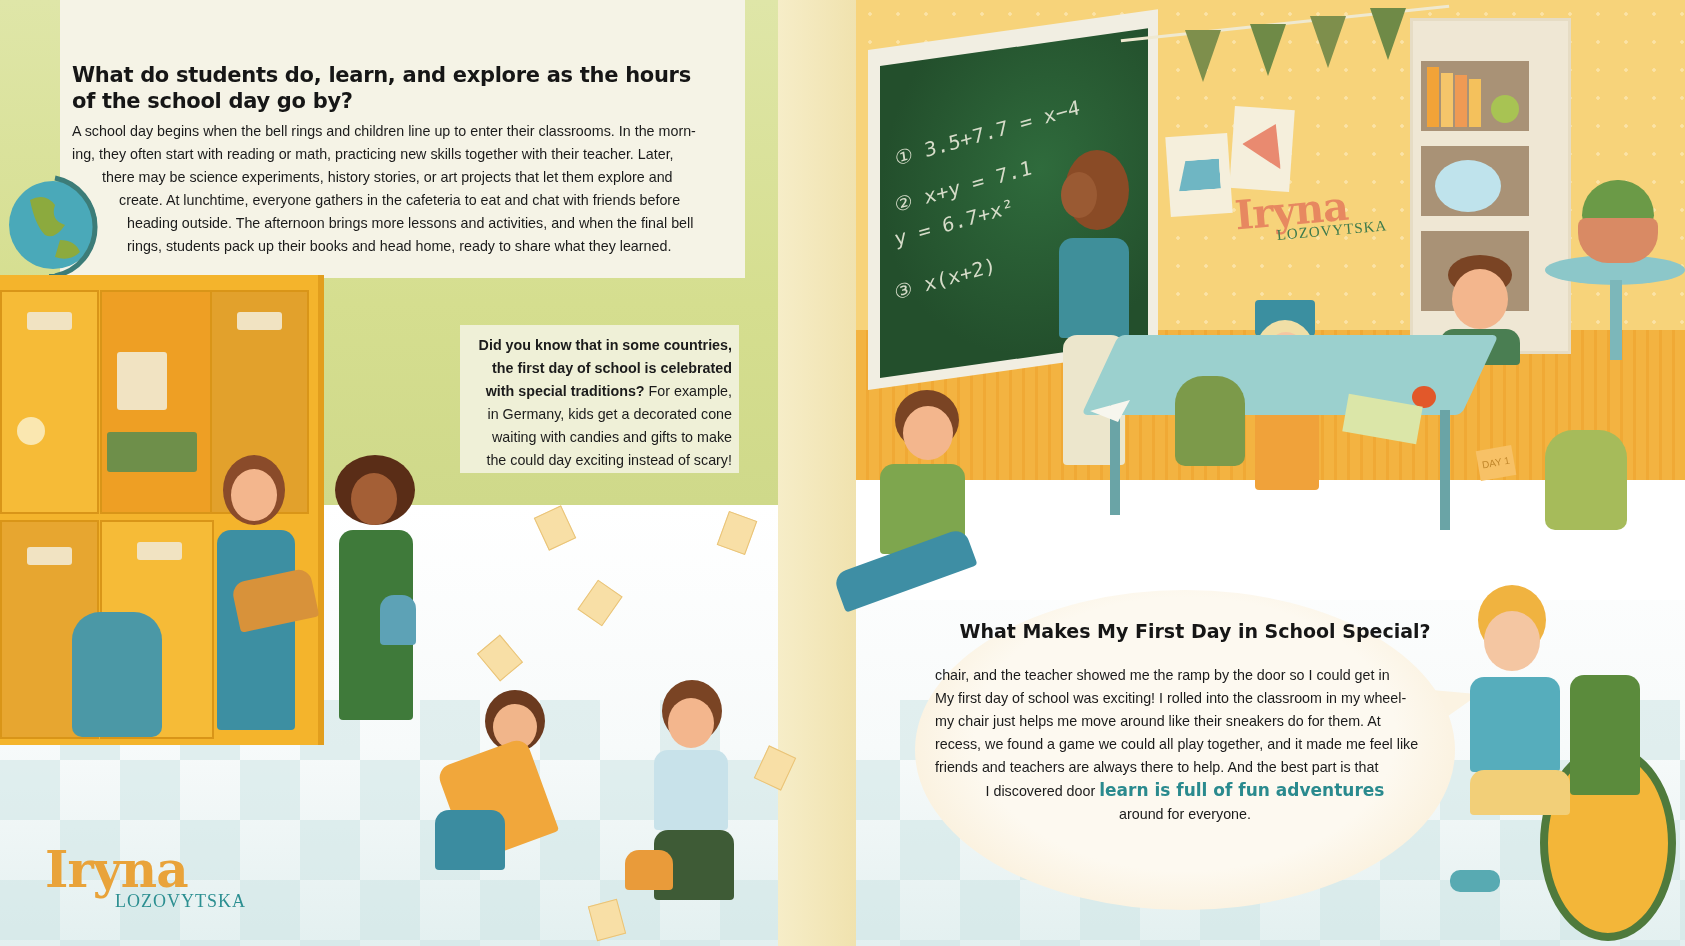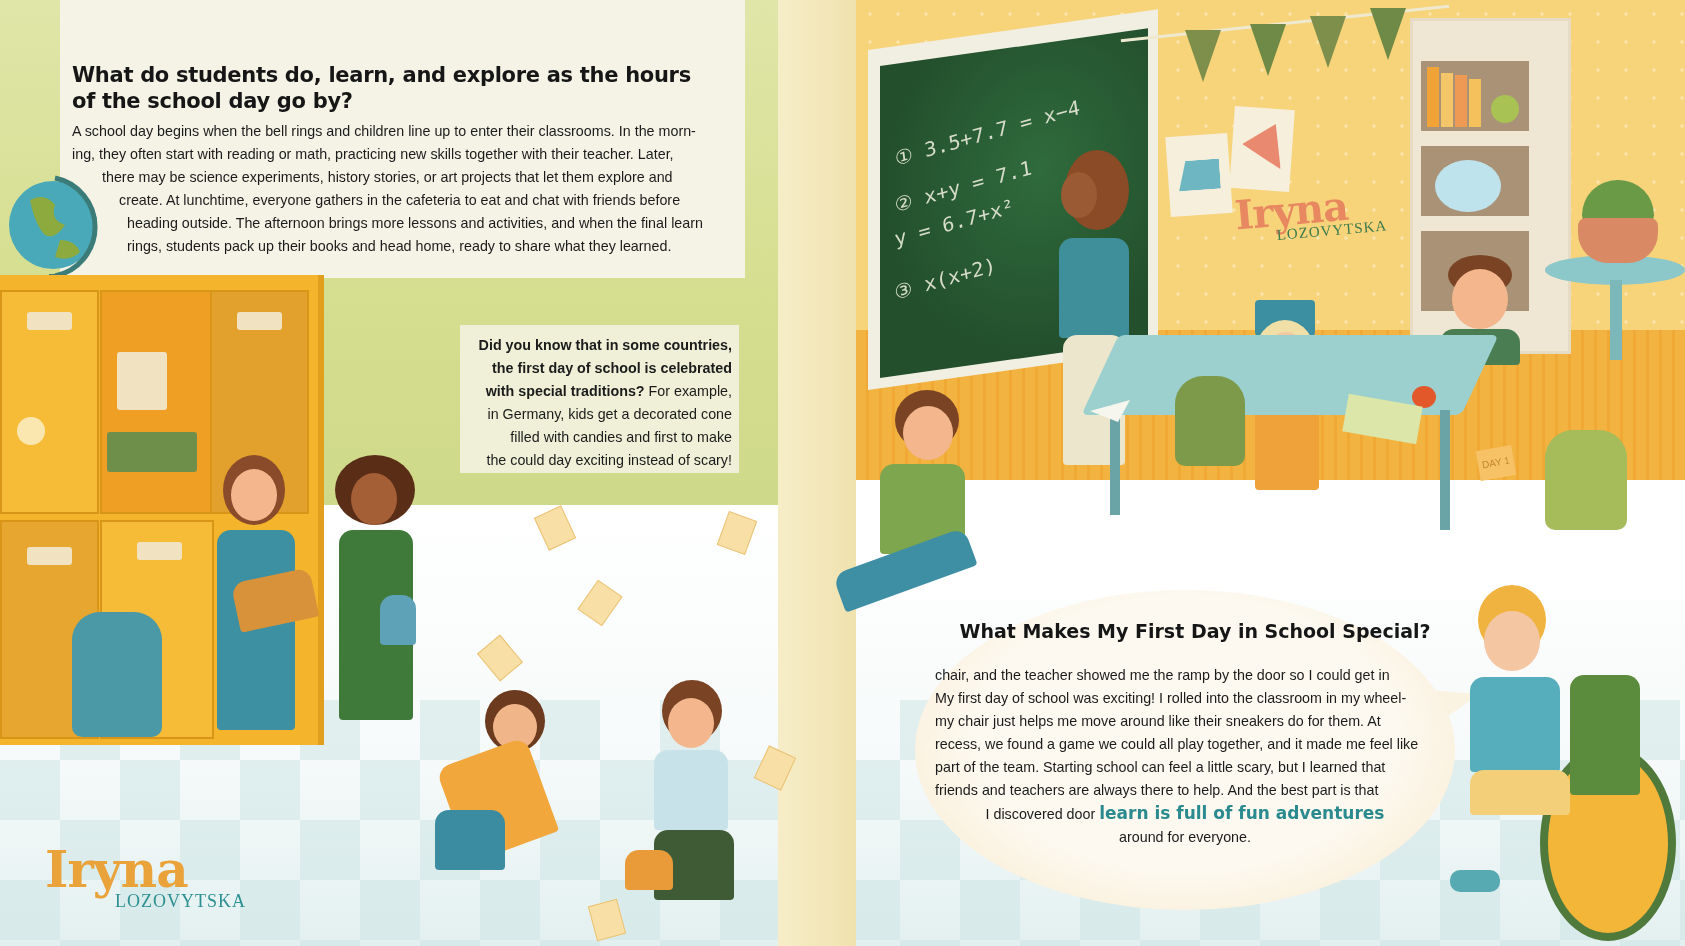--- a/index.html
+++ b/index.html
@@ -105,21 +105,21 @@
 <div class="abs right-floor"></div>
 <div class="abs pillar"></div>
 
 <div class="abs info-panel"></div>
 <div class="abs info-title">What do students do, learn, and explore as the hours of the school day go by?</div>
 <div class="abs info-body">
   <span>A school day begins when the bell rings and children line up to enter their classrooms. In the morn-</span>
   <span>ing, they often start with reading or math, practicing new skills together with their teacher. Later,</span>
   <span style="padding-left:30px">there may be science experiments, history stories, or art projects that let them explore and</span>
   <span style="padding-left:47px">create. At lunchtime, everyone gathers in the cafeteria to eat and chat with friends before</span>
-  <span style="padding-left:55px">heading outside. The afternoon brings more lessons and activities, and when the final learn</span>
+  <span style="padding-left:55px">heading outside. The afternoon brings more lessons and activities, and when the final bell</span>
   <span style="padding-left:55px">rings, students pack up their books and head home, ready to share what they learned.</span>
 </div>
 
 <svg class="abs globe" viewBox="0 0 112 125">
   <circle cx="48" cy="55" r="44" fill="#4aa9b9"></circle>
   <path d="M25 30 q15 -8 25 5 q-5 15 10 20 q-10 15 -20 10 q-10 -10 -15 -35z" fill="#8caa3e"></path>
   <path d="M55 70 q15 0 20 12 q-10 10 -25 5z" fill="#8caa3e"></path>
   <path d="M50 8 a50 50 0 0 1 0 98" stroke="#3c7c78" stroke-width="5" fill="none"></path>
   <rect x="44" y="104" width="8" height="12" fill="#3c7c78"></rect>
   <ellipse cx="48" cy="119" rx="24" ry="5" fill="#3c7c78"></ellipse>
@@ -158,21 +158,21 @@
   <div class="body" style="left:14px;top:75px;width:74px;height:190px;background:#3f7a3a"></div>
   <div class="body" style="left:55px;top:140px;width:36px;height:50px;background:#5da2b6"></div>
 </div>
 
 <div class="abs fact-box"></div>
 <div class="abs fact-text">
   <b>Did you know that in some countries,</b><br>
   <b>the first day of school is celebrated</b><br>
   <b>with special traditions?</b><span> For example,</span><br>
   <span>in Germany, kids get a decorated cone</span><br>
-  <span>filled with candies and first to make</span><br>
+  <span>waiting with candies and gifts to make</span><br>
   <span>the could day exciting instead of scary!</span>
 </div>
 
 <div class="paper" style="left:540px;top:510px;transform:rotate(-25deg)"></div>
 <div class="paper" style="left:722px;top:515px;transform:rotate(20deg)"></div>
 <div class="paper" style="left:585px;top:585px;transform:rotate(35deg)"></div>
 <div class="paper" style="left:485px;top:640px;transform:rotate(-40deg)"></div>
 <div class="paper" style="left:760px;top:750px;transform:rotate(25deg)"></div>
 <div class="paper" style="left:592px;top:902px;transform:rotate(-15deg)"></div>
 
@@ -274,21 +274,20 @@
 </div>
 
 <div class="abs bubble-tail"></div>
 <div class="abs bubble"></div>
 <div class="abs bubble-title">What Makes My First Day in School Special?</div>
 <div class="abs bubble-body">
   <span>chair, and the teacher showed me the ramp by the door so I could get in</span>
   <span>My first day of school was exciting! I rolled into the classroom in my wheel-</span>
   <span>my chair just helps me move around like their sneakers do for them. At</span>
   <span>recess, we found a game we could all play together, and it made me feel like</span>
-  <span>part of the team. Starting school can feel a little scary, but I learned that</span>
   <span>friends and teachers are always there to help. And the best part is that</span>
   <span class="center"><span style="display:inline">I discovered door </span><span class="highlight" style="display:inline">learn is full of fun adventures</span></span>
   <span class="center">around for everyone.</span>
 </div>
 
 <div class="figure" style="left:1430px;top:585px;width:240px;height:350px">
   <div class="wheel" style="left:110px;top:160px;width:120px;height:180px;background:#f3b639;border:8px solid #4f7a3c"></div>
   <div class="body" style="left:140px;top:90px;width:70px;height:120px;background:#5b8b3c"></div>
   <div class="head" style="left:48px;top:0;width:68px;height:70px;background:#f0b340"></div>
   <div class="head" style="left:54px;top:26px;width:56px;height:60px;background:#f4c6a2"></div>

